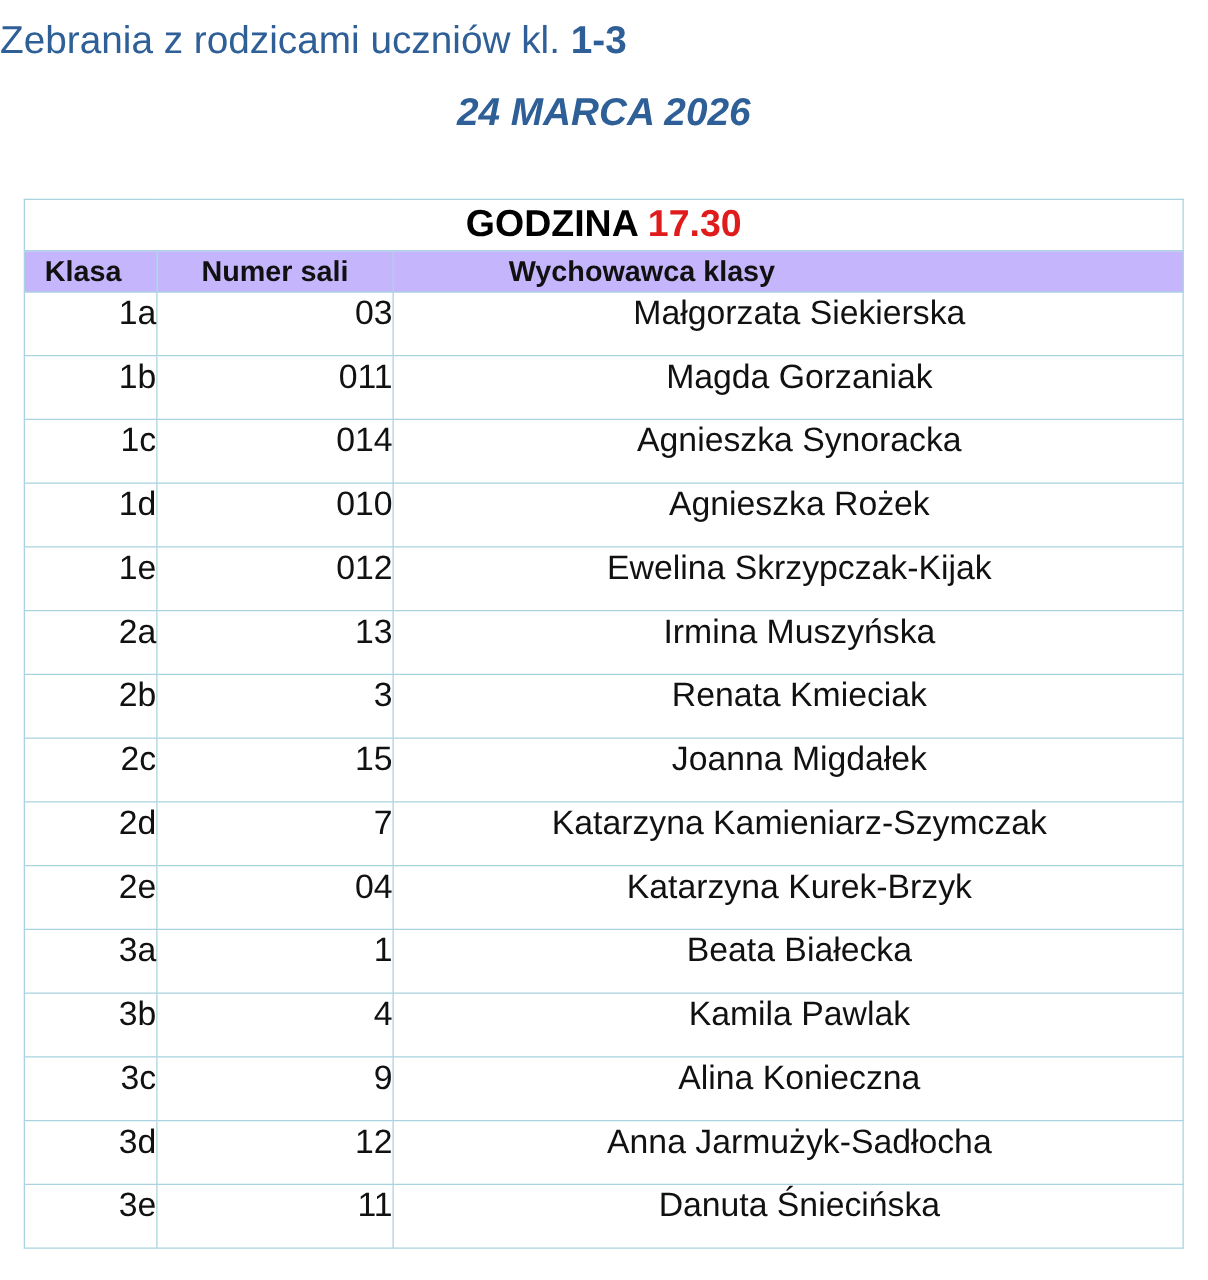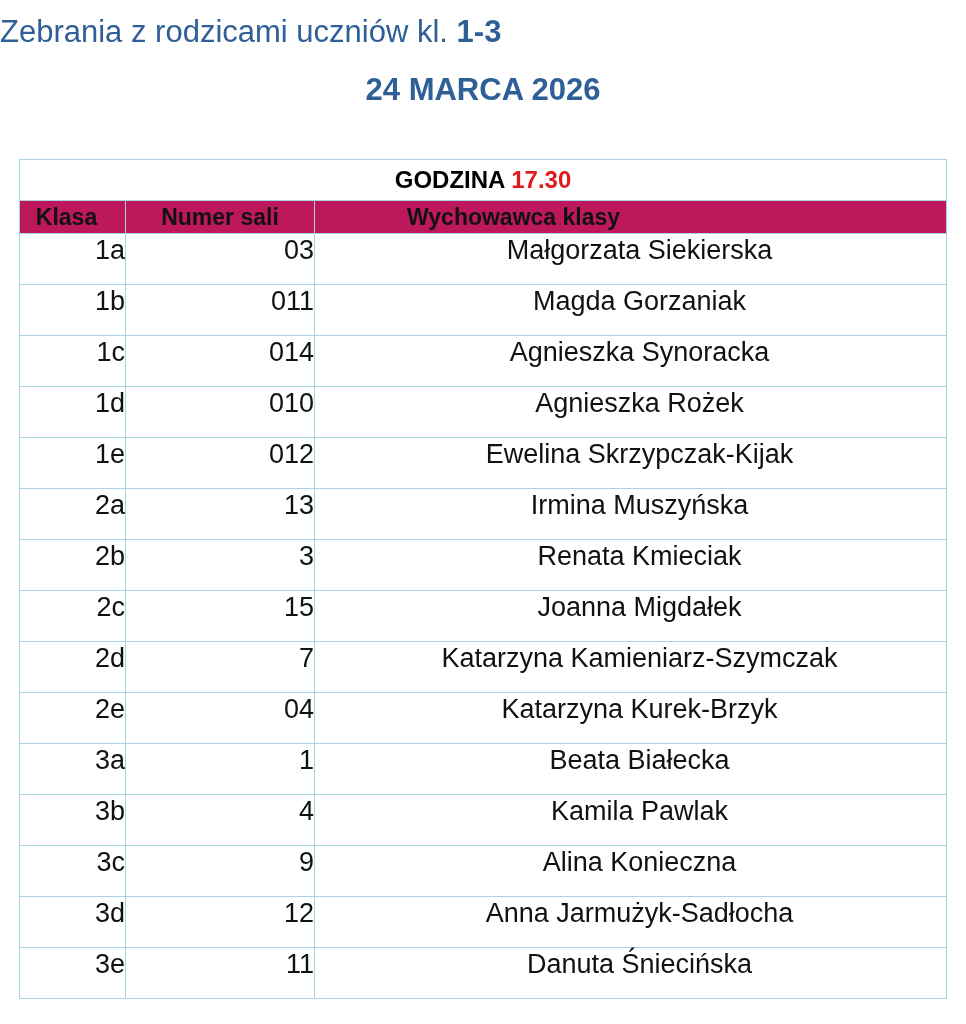--- a/index.html
+++ b/index.html
@@ -28,48 +28,49 @@
       font-weight: bold;
     }
     .date {
       position: absolute;
       left: 0;
       width: 966px;
       top: 70px;
       text-align: center;
       font-size: 31px;
       font-weight: bold;
+      font-style: italic;
       color: #2e5f97;
       line-height: 40px;
     }
     table.schedule {
       position: absolute;
       left: 19px;
       top: 159px;
       width: 927px;
       border-collapse: collapse;
       table-layout: fixed;
     }
     table.schedule td, table.schedule th {
       border: 1.5px solid #a9d3e0;
       padding: 0;
     }
     .time-row td {
       height: 40px;
       text-align: center;
-      font-size: 24px;
+      font-size: 30px;
       font-weight: bold;
       color: #000;
       line-height: 40px;
     }
     .time-row .time-value {
       color: #e01b1b;
     }
     .head-row th {
-      background: #be185d;
+      background: #c4b5fd;
       height: 32px;
       font-size: 23px;
       font-weight: bold;
       color: #111;
       line-height: 30px;
       border-left-color: #a7c8e8;
       border-right-color: #a7c8e8;
     }
     .head-row th.h-klasa { text-align: center; padding-right: 12px; }
     .head-row th.h-sala { text-align: center; }

